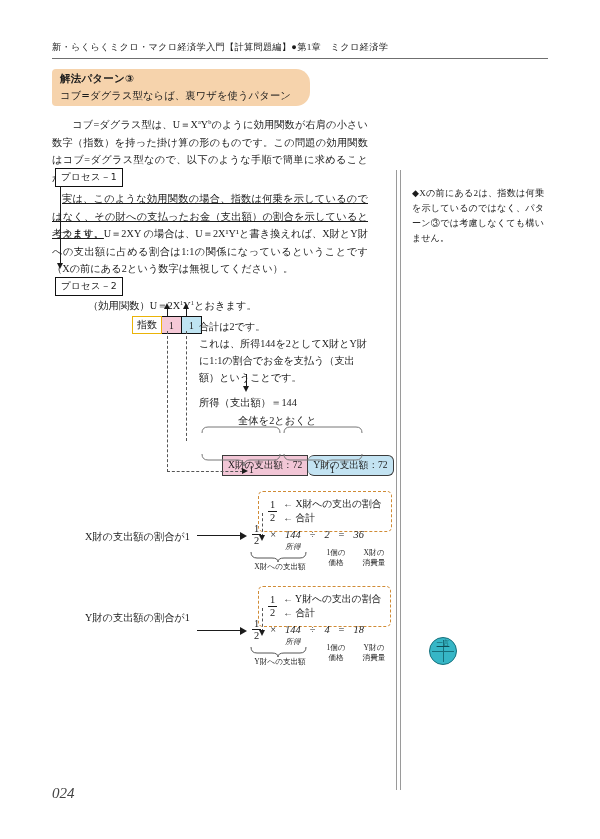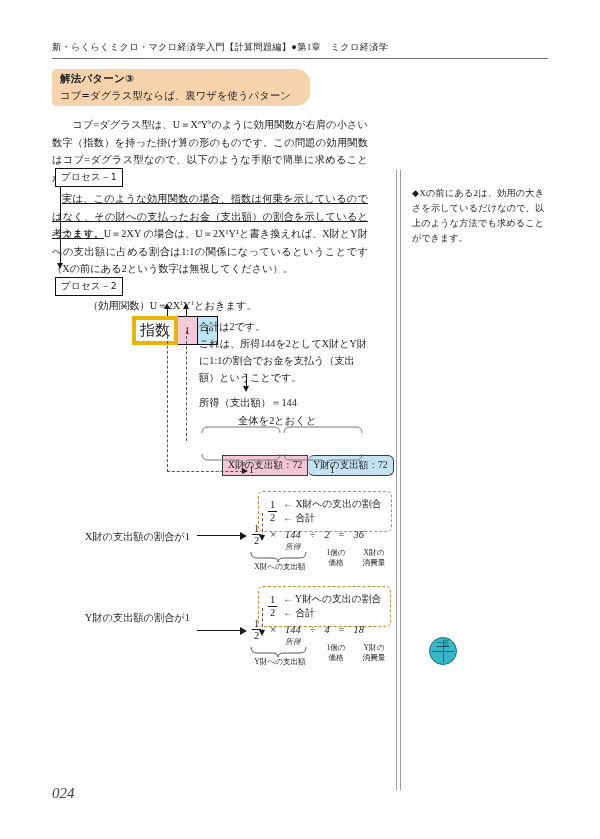--- a/index.html
+++ b/index.html
@@ -78,23 +78,23 @@
   
   #util-line {
     position:absolute; left:88px; top:299px;
     font-size:10.3px; white-space:nowrap;
   }
   sup { font-size:.62em; vertical-align:super; }
 
   
   .exp-wrap { position:absolute; left:132px; top:316px; display:flex; align-items:stretch; }
   .exp-label {
-    border:4px solid #eab308; background:#fff;
+    border:1px solid #eab308; background:#fff;
     font-family:"DejaVu Sans","Liberation Sans",sans-serif;
-    font-size:15px; padding:1px 4px; display:flex; align-items:center;
+    font-size:10px; padding:1px 4px; display:flex; align-items:center;
   }
   .exp-cell {
     border:1px solid #111; border-left:none;
     width:20px; text-align:center; font-size:9.6px;
     display:flex; align-items:center; justify-content:center;
   }
   .exp-pink { background:#f5c9d7; }
   .exp-blue { background:#bfe4f2; }
 
   
@@ -377,18 +377,18 @@
   <svg style="position:absolute;left:250px;top:646px;width:60px;height:10px;overflow:visible">
     <path d="M1,1 Q1,7 7,7 L22,7 Q28,7 28,11 Q28,7 34,7 L50,7 Q56,7 56,1" fill="none" stroke="#555" stroke-width="1"></path>
   </svg>
   <div class="undertag" style="left:238px; top:657px; width:84px;">Y財への支出額</div>
   <div class="undertag" style="left:318px; top:643px; width:36px;">1個の<br>価格</div>
   <div class="undertag" style="left:356px; top:643px; width:36px;">Y財の<br>消費量</div>
 
 
   <div class="margin-rule-a" id="mr-a"></div>
   <div class="margin-rule-b" id="mr-b"></div>
-  <div class="margin-note" id="note1">◆Xの前にある2は、効用の大きさを示しているだけなので、以上のような方法でも求めることができます。</div>
+  <div class="margin-note" id="note1">◆Xの前にある2は、指数は何乗を示しているのではなく、パターン③では考慮しなくても構いません。</div>
   <div class="globe"></div>
   <div class="globe-txt">一言</div>
 
   <div id="folio">024</div>
 </div>
 
 </body></html>

